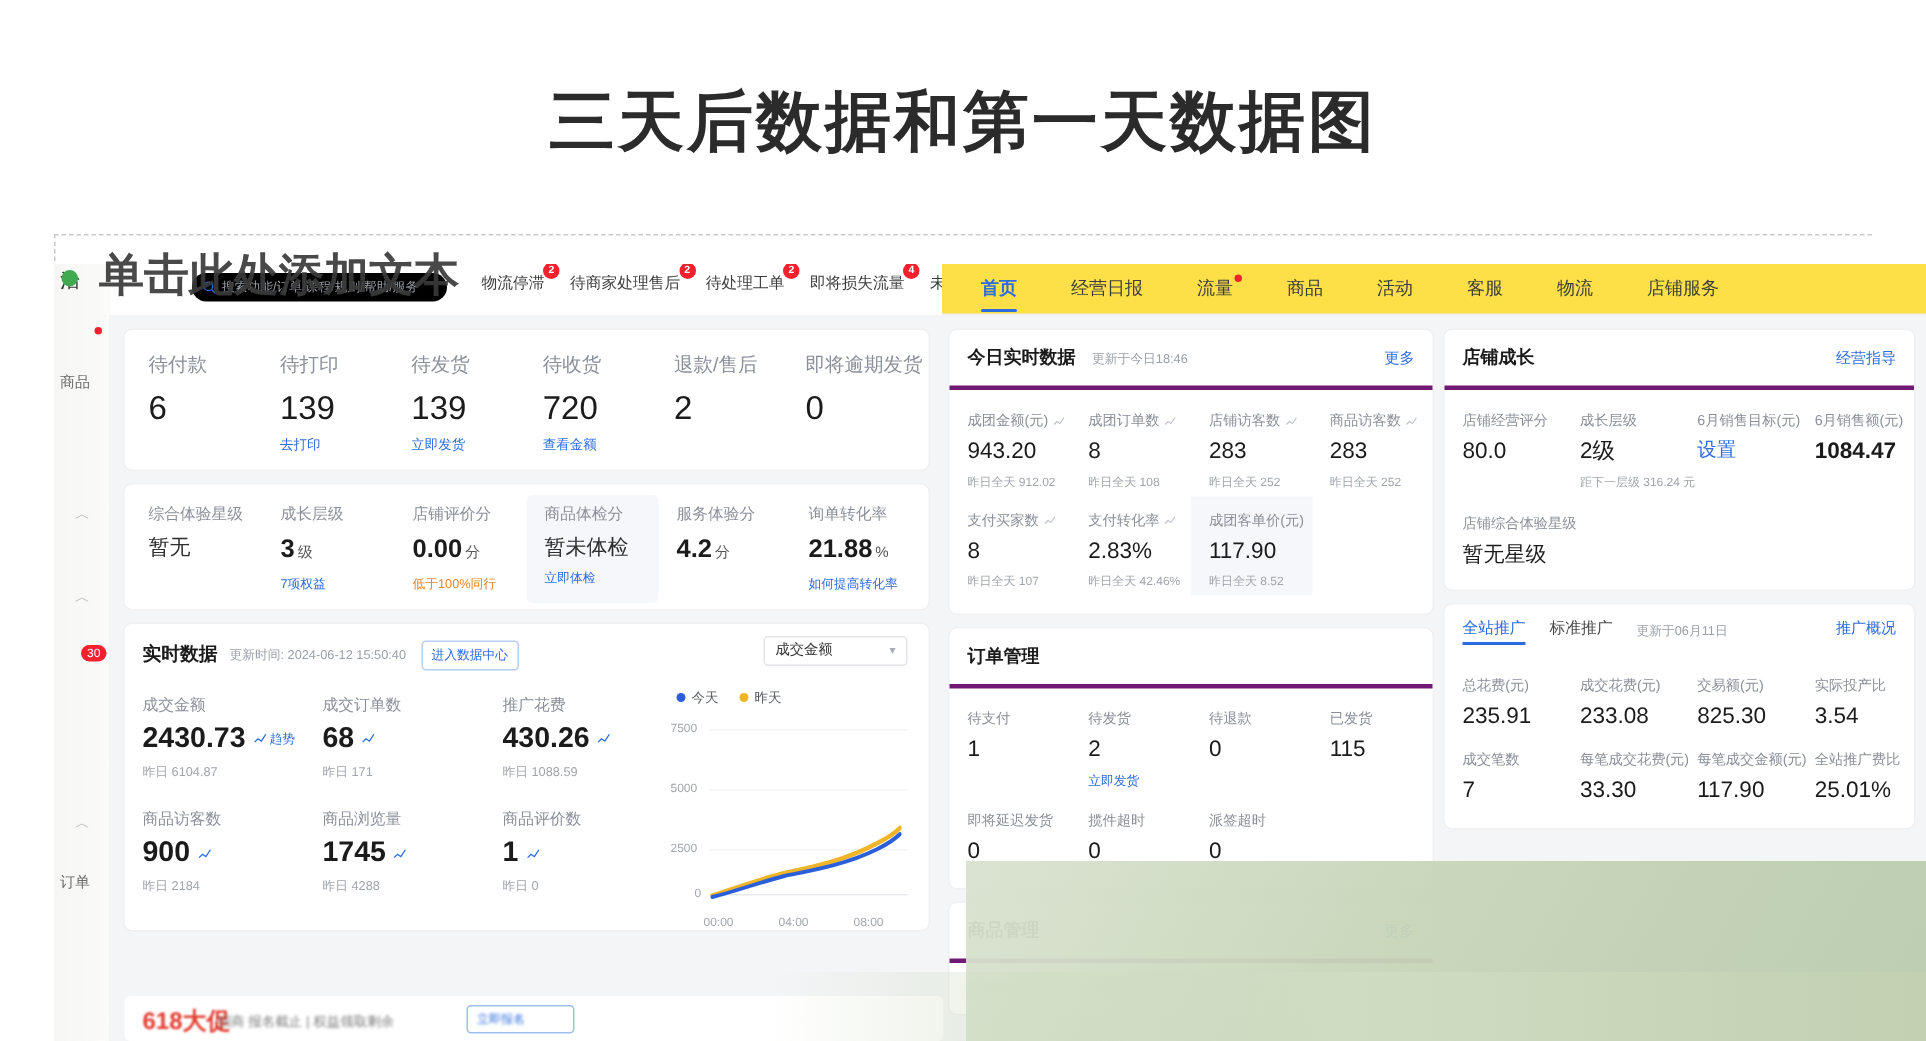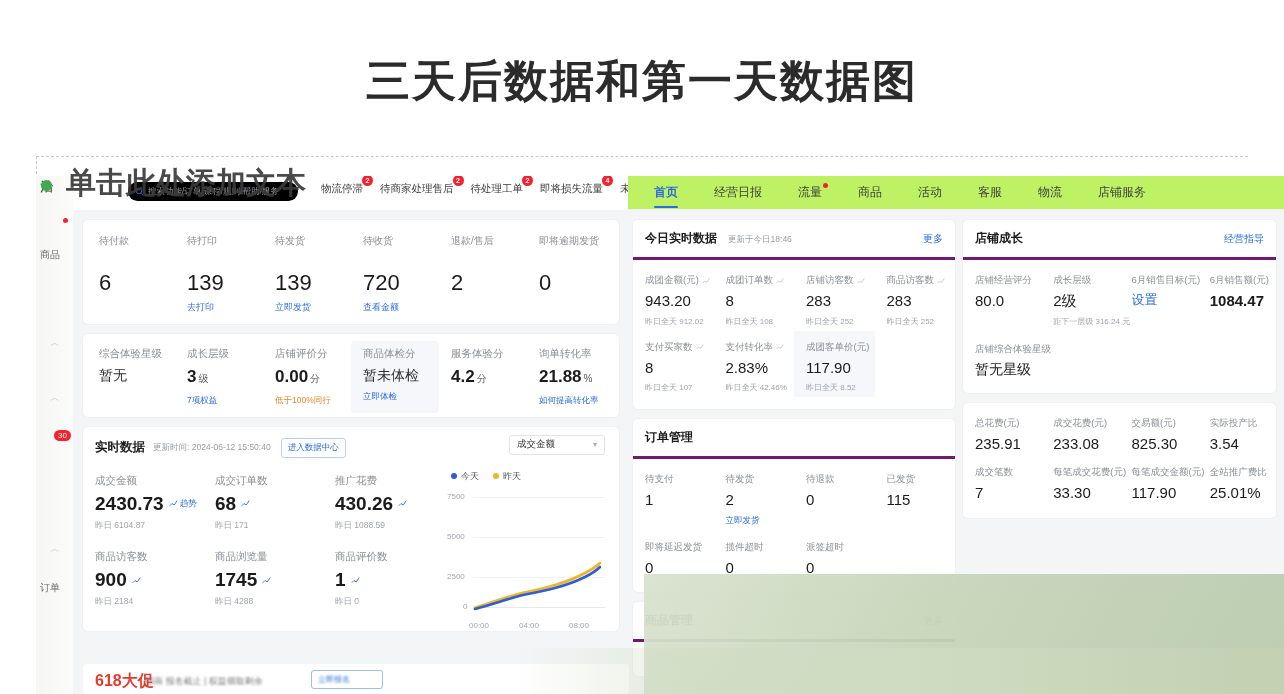--- a/index.html
+++ b/index.html
@@ -87,21 +87,21 @@
   .alert-item{position:relative;font-size:10.5px;color:#3d3d3d;white-space:nowrap;filter:blur(.18px);}
   .alert-badge{
     position:absolute;right:-10px;top:-7px;background:#f5222d;color:#fff;border-radius:8px;
     font-size:7px;line-height:1;padding:2px 3.5px;font-weight:bold;
   }
   .cross-txt{position:absolute;left:572px;top:14px;font-size:9px;color:#7a7a7a;filter:blur(.3px);}
   .bracket-ico{position:absolute;left:586px;top:2px;font-size:9px;color:#9a9a9a;}
 
   
   .nav{
-    position:absolute;left:592px;top:0;right:0;height:34px;background:#bef264;
+    position:absolute;left:592px;top:0;right:0;height:34px;background:#fde047;
     display:flex;align-items:center;gap:0;padding-left:8px;box-sizing:border-box;
     border-bottom:1px solid #eeeeee;
   }
   .nav-item{
     position:relative;font-size:12px;color:#3d3d3d;padding:0 18px;height:34px;
     display:flex;align-items:center;white-space:nowrap;
   }
   .nav-item.active{color:#2b6cdf;font-weight:bold;}
   .nav-item.active:after{
     content:"";position:absolute;left:18px;right:18px;bottom:2px;height:2px;background:#2b6cdf;border-radius:2px;
@@ -111,21 +111,21 @@
   
   .col-left{position:absolute;left:37px;top:34px;width:556px;bottom:0;background:#f4f5f7;padding:10px;box-sizing:border-box;}
   .col-mid{position:absolute;left:593px;top:34px;width:330px;bottom:0;background:#f4f5f7;padding:10px 4px 0 4px;box-sizing:border-box;}
   .col-right{position:absolute;left:923px;top:34px;right:0;bottom:0;background:#f4f5f7;padding:10px 8px 0 4px;box-sizing:border-box;}
 
   .card{background:#fff;border-radius:5px;margin-bottom:10px;box-shadow:0 0 0 1px #f0f0f0;}
 
   
   .stat-row{display:flex;padding:14px 4px 10px 4px;}
   .stat-cell{flex:1;padding-left:12px;box-sizing:border-box;}
-  .stat-label{font-size:10px;color:#8a8f99;margin-bottom:23px;white-space:nowrap;}
+  .stat-label{font-size:13px;color:#8a8f99;margin-bottom:8px;white-space:nowrap;}
   .stat-value{font-size:22px;color:#1b1b1b;font-weight:400;line-height:1.05;}
   .stat-link{font-size:9px;color:#2b6cdf;margin-top:7px;}
 
   
   .rate-row{display:flex;padding:13px 4px 10px 4px;}
   .rate-cell{flex:1;padding-left:12px;box-sizing:border-box;}
   .rate-cell.hl{background:#f6f7fa;border-radius:4px;margin:-6px 0;padding-top:6px;padding-bottom:6px;}
   .rate-label{font-size:10.5px;color:#8a8f99;margin-bottom:7px;white-space:nowrap;}
   .rate-value{font-size:17px;color:#1b1b1b;font-weight:bold;line-height:1.1;}
   .rate-value .u{font-size:10px;font-weight:normal;color:#555;margin-left:2px;}
@@ -670,20 +670,26 @@
               <div class="pg-val bold">1084.47</div>
             </div>
           </div>
           <div style="padding:10px 0 16px 12px;">
             <div class="pg-lab">店铺综合体验星级</div>
             <div class="pg-val" style="font-size:14px;">暂无星级</div>
           </div>
         </div>
 
         <div class="card">
+          <div class="tabs-row">
+            <span class="tab active">全站推广</span>
+            <span class="tab">标准推广</span>
+            <span class="tabs-time">更新于06月11日</span>
+            <span class="tabs-more">推广概况</span>
+          </div>
           <div class="panel-grid">
             <div class="pg-cell">
               <div class="pg-lab">
                   <span>总花费(元)</span>
                 </div>
               <div class="pg-val">235.91</div>
             </div>
             <div class="pg-cell">
               <div class="pg-lab">
                   <span>成交花费(元)</span>

